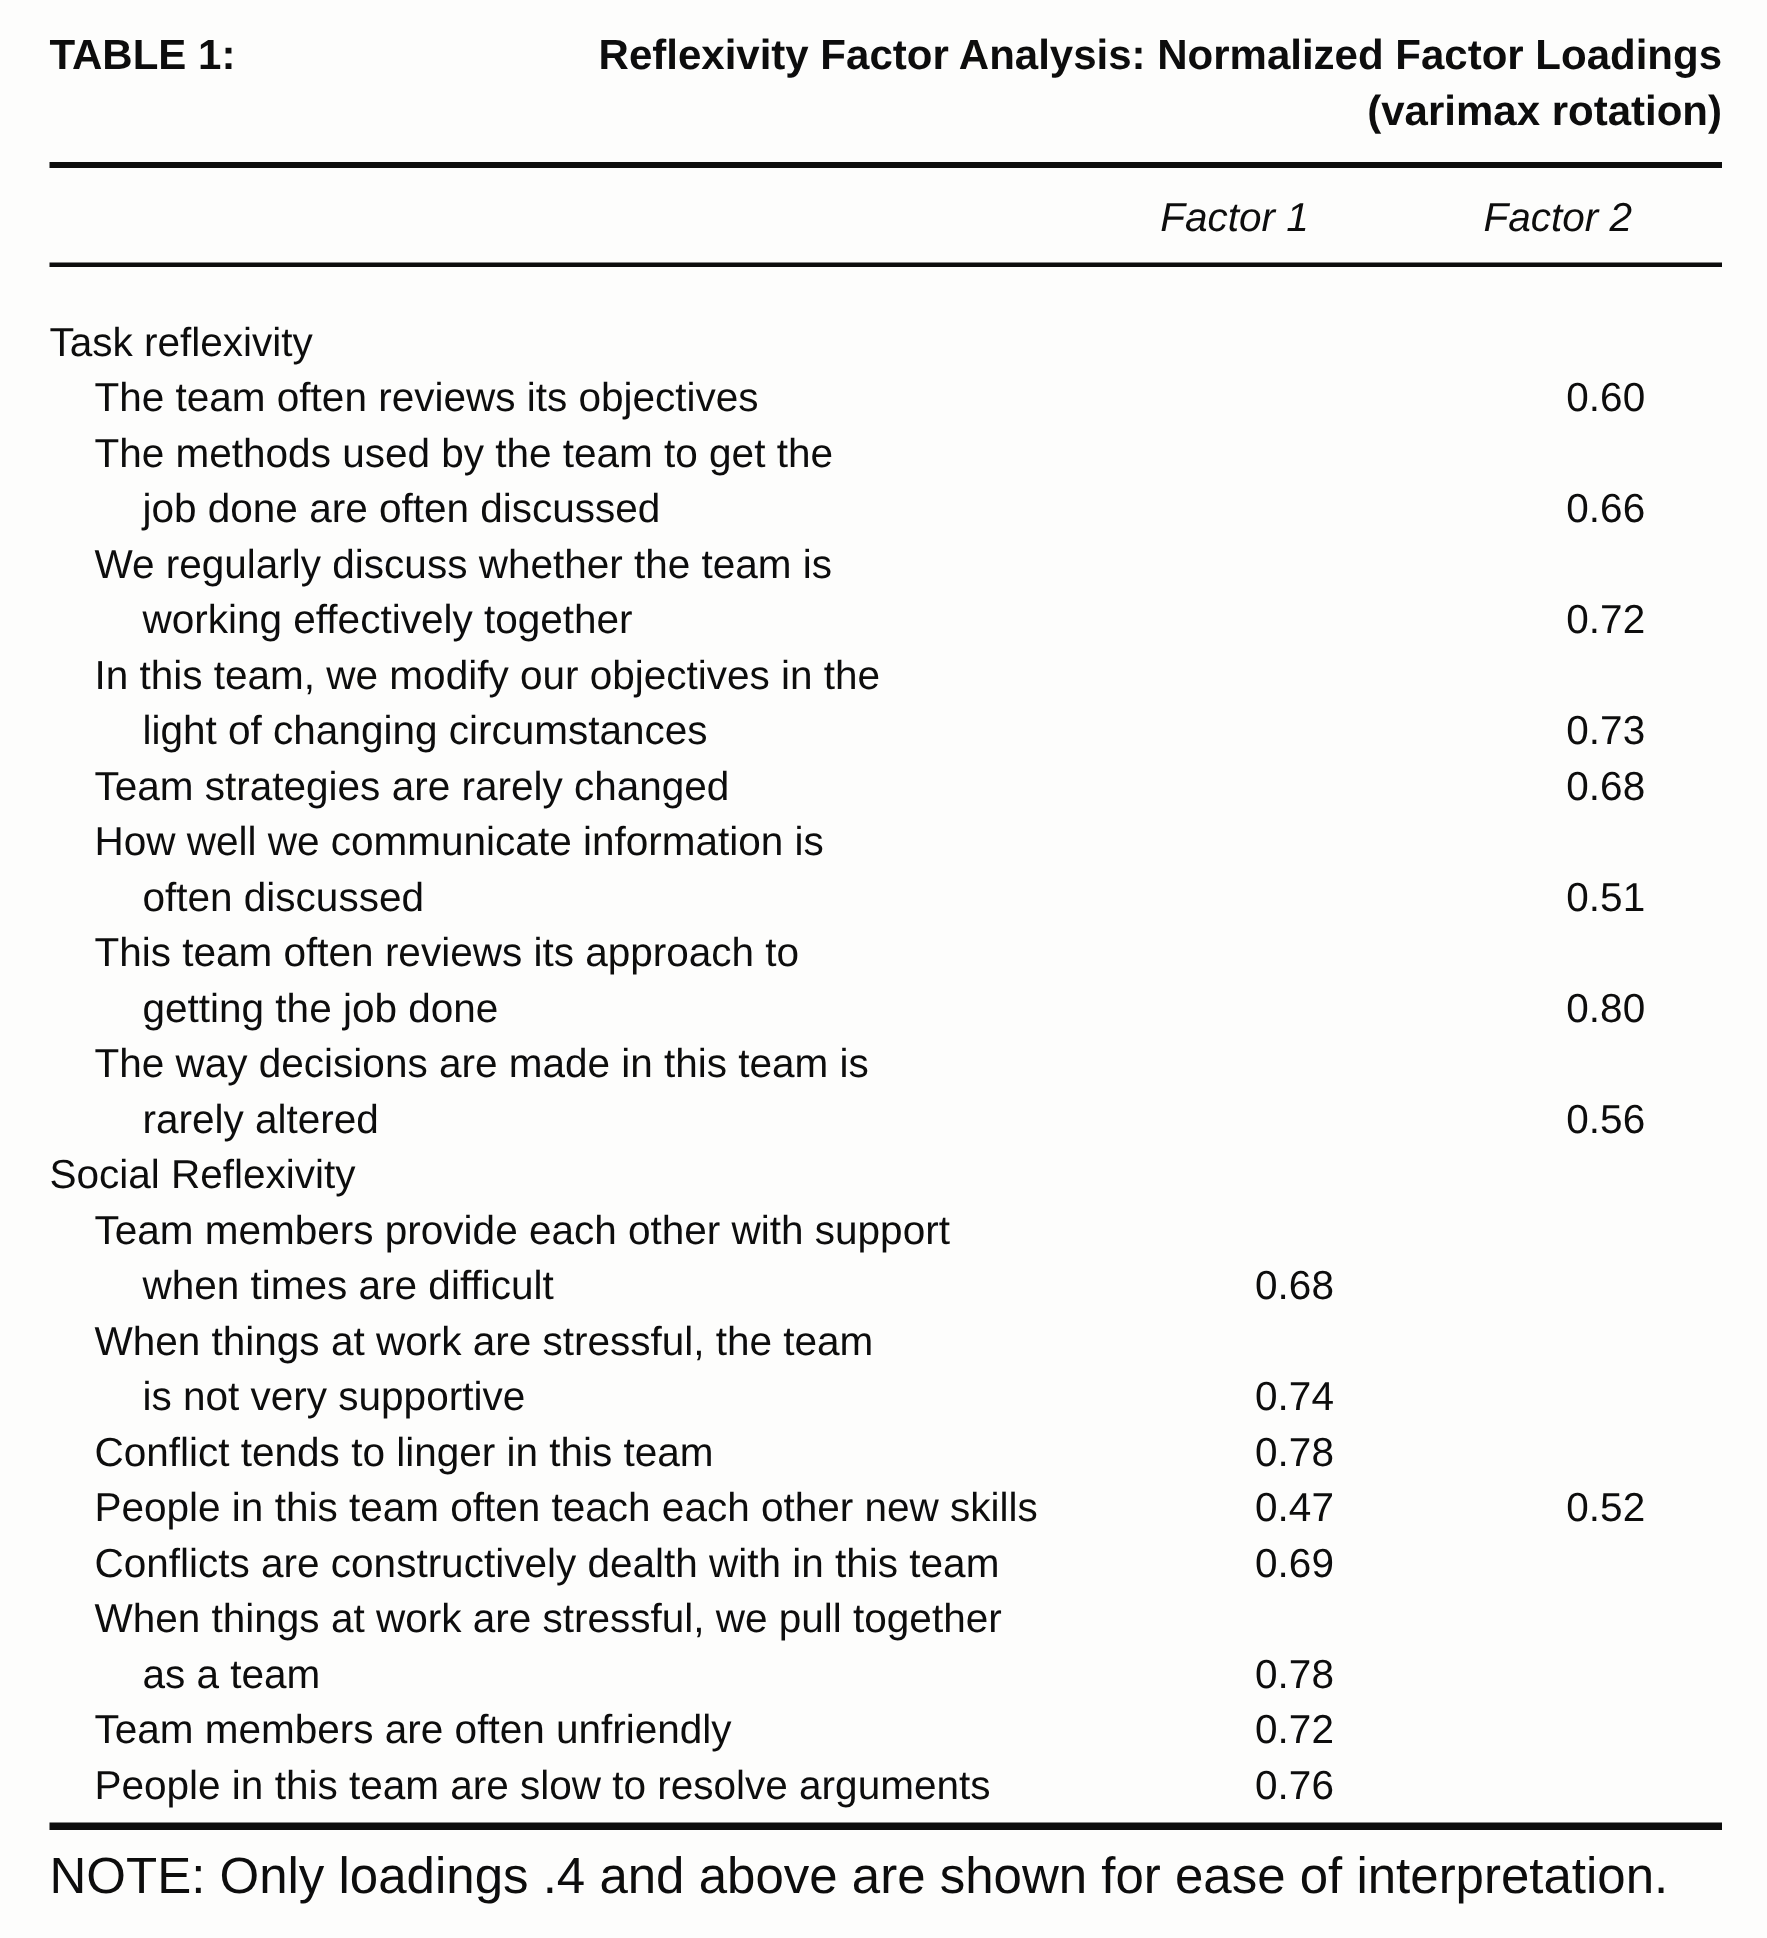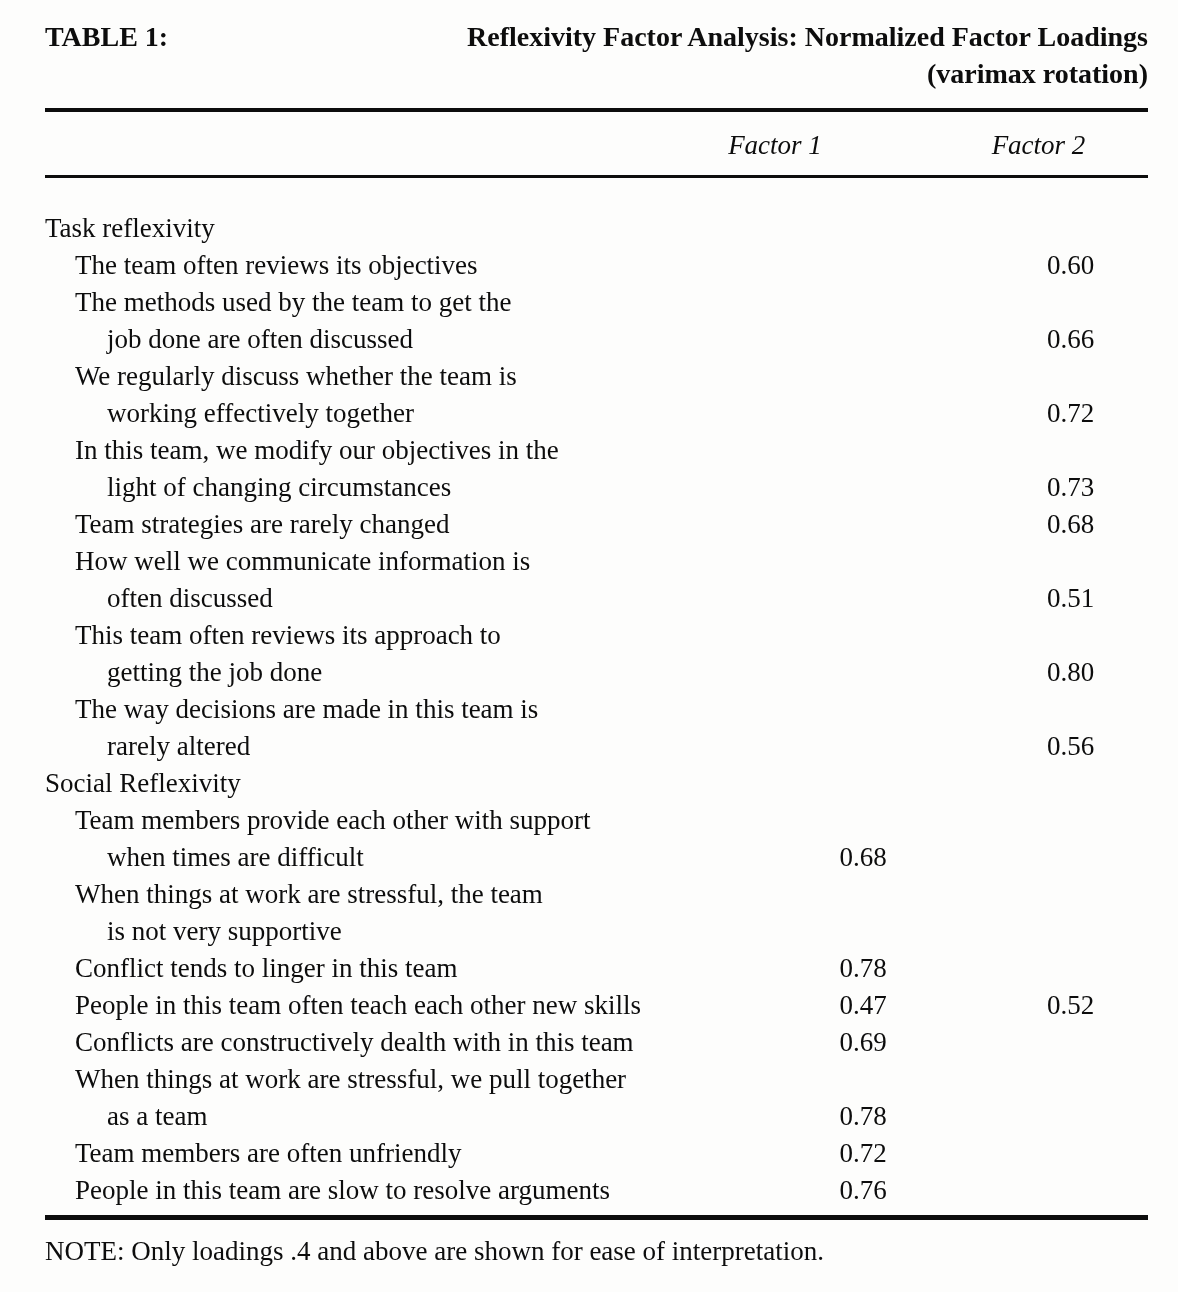--- a/index.html
+++ b/index.html
@@ -5,24 +5,24 @@
   html, body {
     margin: 0;
     padding: 0;
     background: #ffffff;
   }
   .page {
     position: relative;
     width: 1178px;
     height: 1292px;
     box-sizing: border-box;
-    padding: 14px 30px 0 45px;
+    padding: 14px 30px 0 33px;
     background: #fdfdfc;
     color: #0d0d0d;
-    font-family: Liberation Serif, serif;
+    font-family: Liberation Sans, sans-serif;
     overflow: hidden;
   }
 
   
   .title-block {
     display: flex;
     align-items: flex-start;
     font-weight: bold;
     font-size: 28px;
     line-height: 37px;
@@ -45,21 +45,20 @@
   .rule-bottom { height: 5px; }
 
   
   .header-row {
     display: flex;
     align-items: flex-end;
     padding: 18px 0 15px 0;
     font-style: italic;
     font-size: 27px;
     line-height: 30px;
-    gap: 48px;
   }
   .header-spacer { flex: 1; }
   .col-h1 {
     flex: 0 0 260px;
     text-align: center;
     transform: translateX(-40px);
   }
   .col-h2 {
     flex: 0 0 155px;
     text-align: center;
@@ -87,21 +86,21 @@
     align-items: flex-end;
     justify-content: center;
     text-align: left;
   }
   .cell-f1 { flex: 0 0 260px; }
   .cell-f2 { flex: 0 0 155px; }
 
   
   .note {
     margin-top: 14px;
-    font-size: 27px;
+    font-size: 34px;
     line-height: 34px;
   }
 </style>
 </head>
 <body>
 
 <div class="page">
 
   <div class="title-block">
     <div class="title-label">TABLE 1:</div>
@@ -204,20 +203,21 @@
           <div class="tline line-cont">when times are difficult</div>
         </div>
         <div class="cell-val cell-f1">0.68</div>
         <div class="cell-val cell-f2"></div>
       </div>
       <div class="trow item">
         <div class="cell-label">
           <div class="tline line-first">When things at work are stressful, the team</div>
           <div class="tline line-cont">is not very supportive</div>
         </div>
+        <div class="cell-val cell-f1">0.74</div>
         <div class="cell-val cell-f2"></div>
       </div>
       <div class="trow item">
         <div class="cell-label">
           <div class="tline line-first">Conflict tends to linger in this team</div>
         </div>
         <div class="cell-val cell-f1">0.78</div>
         <div class="cell-val cell-f2"></div>
       </div>
       <div class="trow item">

